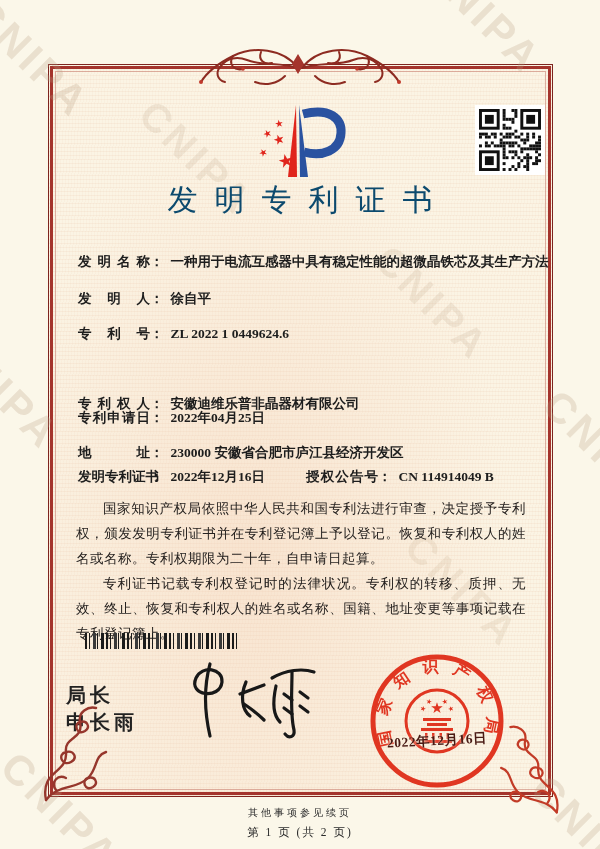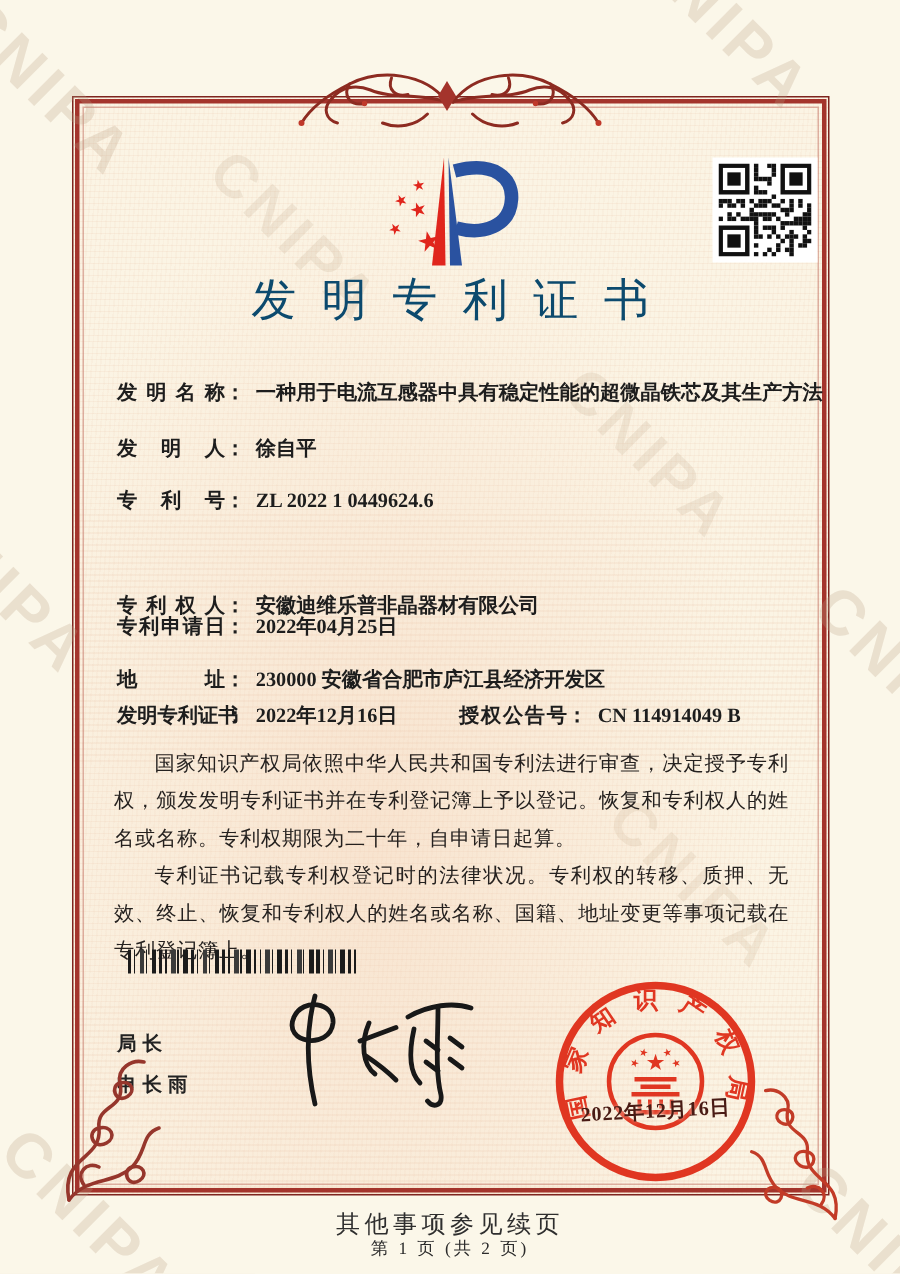--- a/index.html
+++ b/index.html
@@ -43,32 +43,32 @@
   .paras p{margin:0;text-indent:2em;letter-spacing:0.5px;}
 
   .barcode{left:85px;top:633px;width:153px;height:16px;
     background:repeating-linear-gradient(90deg,
       #1b1b1b 0 2px, transparent 2px 4px,
       #1b1b1b 4px 5px, transparent 5px 8px,
       #3a3a3a 8px 11px, transparent 11px 12px,
       #1b1b1b 12px 13px, transparent 13px 16px,
       #1b1b1b 16px 19px, transparent 19px 21px);}
 
-  .signer{left:78px;top:682px;font-family:"Liberation Sans","DejaVu Sans",sans-serif;
-          font-size:13px;font-weight:700;letter-spacing:4px;line-height:27px;color:#222;}
+  .signer{left:66px;top:682px;font-family:"Liberation Sans","DejaVu Sans",sans-serif;
+          font-size:20px;font-weight:700;letter-spacing:4px;line-height:27px;color:#222;}
 
   .sig{left:180px;top:652px;width:140px;height:95px;}
 
   .seal{left:366px;top:650px;width:142px;height:142px;opacity:0.95;}
   .seal-date{position:absolute;left:2px;top:82px;width:138px;text-align:center;
              font-weight:700;font-size:13.5px;letter-spacing:0.5px;color:#40100a;
              transform:rotate(-3deg);text-shadow:0 0 3px rgba(252,243,226,0.9);}
 
   .footer-page{left:0;top:777px;width:100%;text-align:center;font-size:11.5px;letter-spacing:2px;color:#2b2b2b;margin-top:48px;}
-  .footer-note{left:0;top:806px;width:100%;text-align:center;font-size:16px;letter-spacing:3px;color:#2e2e2e;}
+  .footer-note{left:0;top:806px;width:100%;text-align:center;font-size:10px;letter-spacing:3px;color:#2e2e2e;}
 
   svg{display:block;}
 </style>
 </head>
 <body>
 
 <div class="page">
 
   <div class="frame"></div>
 

